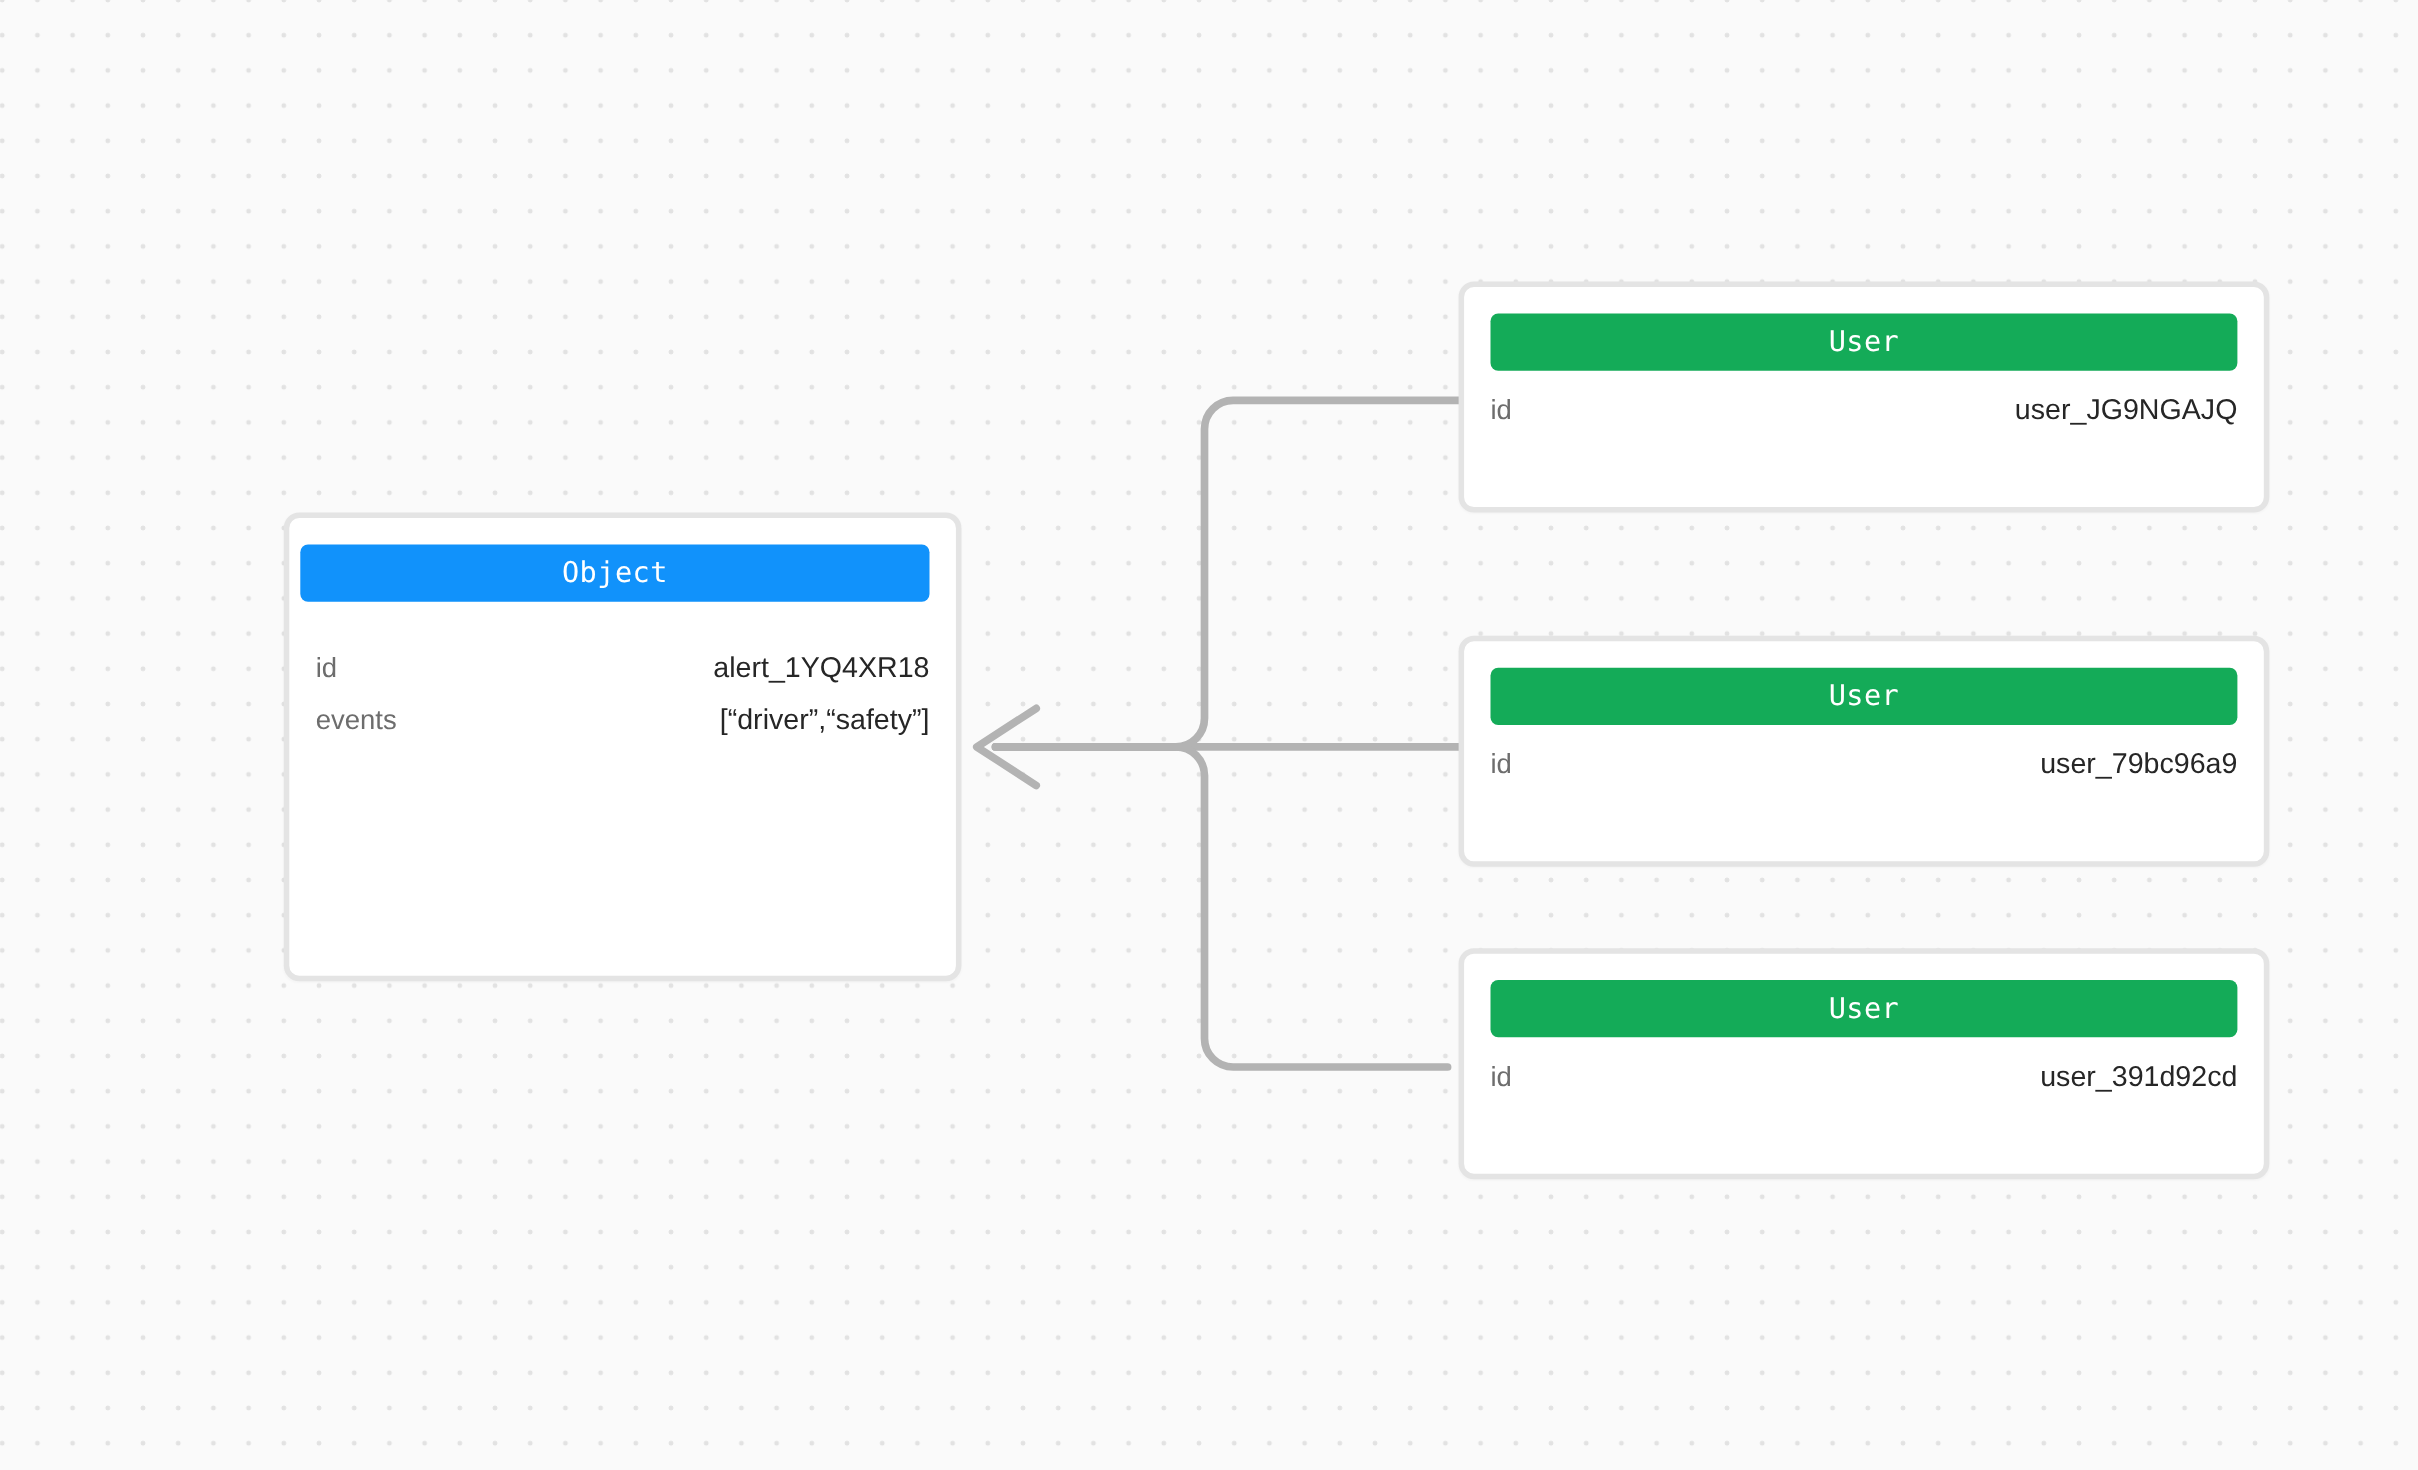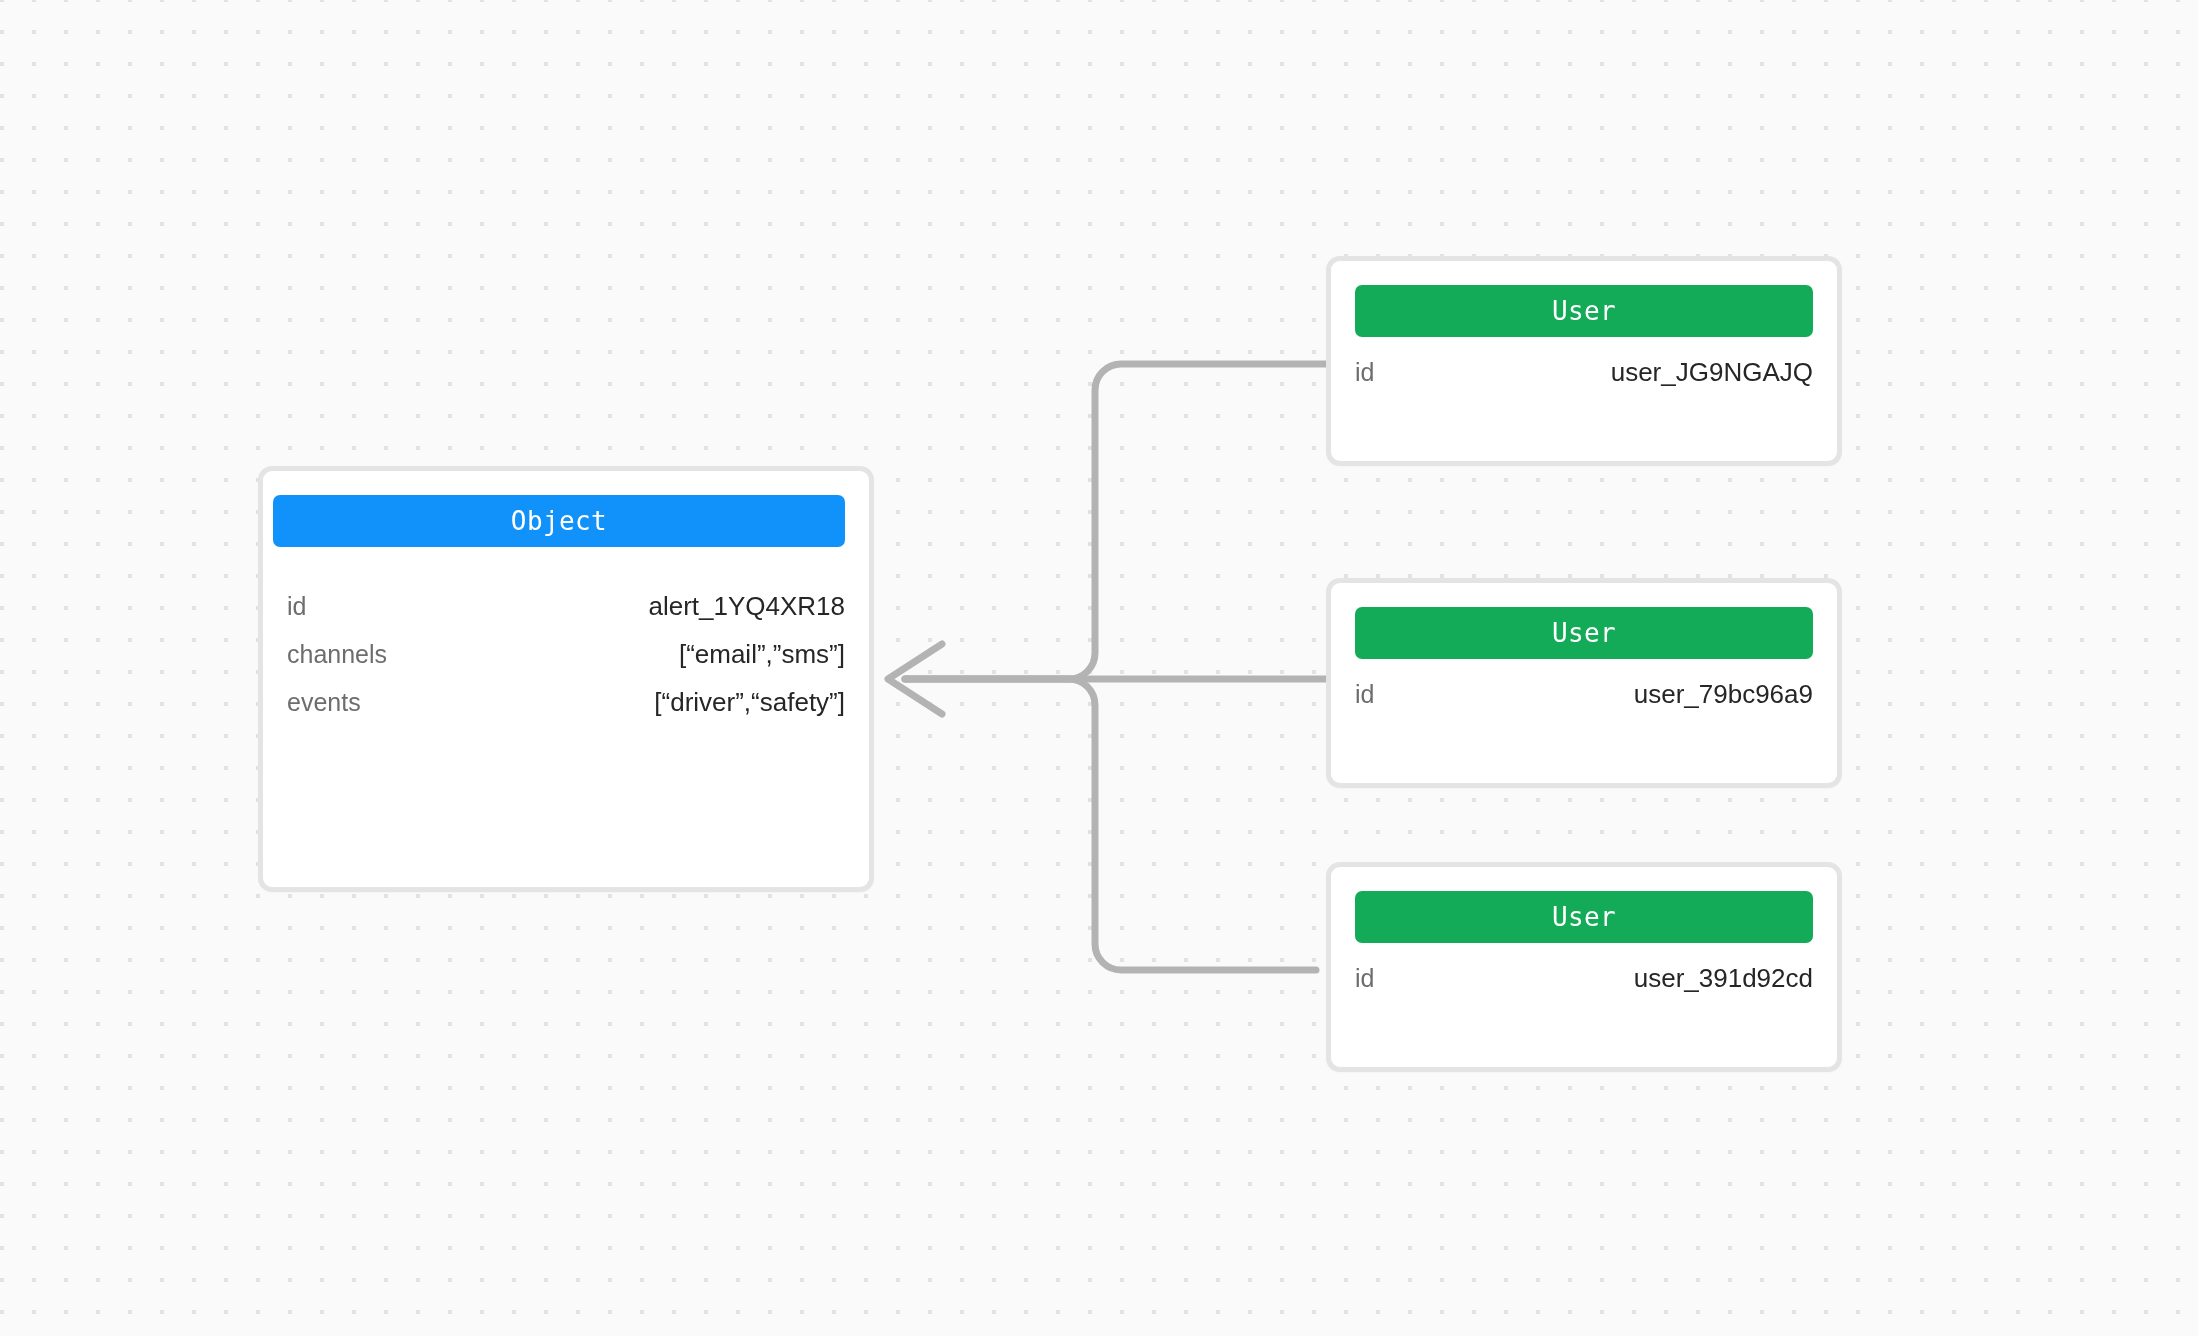--- a/index.html
+++ b/index.html
@@ -94,21 +94,21 @@
   #node-object {
     left: 258px;
     top: 466px;
     width: 616px;
     height: 426px;
   }
   #node-object .node-body { padding-top: 22px; }
 
   .node-user {
     left: 1326px;
-    width: 516px;
+    width: 737px;
     height: 210px;
   }
   #node-user-1 { top: 256px; }
   #node-user-2 { top: 578px; }
   #node-user-3 { top: 862px; }
   .node-user .node-body { padding-top: 20px; }
 </style>
 </head>
 <body>
 
@@ -132,24 +132,20 @@
     <div class="node-body">
 
 
       <div class="group-gap"></div>
 
       <div class="row">
         <span class="k">id</span>
         <span class="v">alert_1YQ4XR18</span>
       </div>
 
-      <div class="row">
-        <span class="k">channels</span>
-        <span class="v">[“email”,”sms”]</span>
-      </div>
 
       <div class="row">
         <span class="k">events</span>
         <span class="v">[“driver”,“safety”]</span>
       </div>
 
     </div>
   </div>
 
   <div class="node node-user" id="node-user-1">

